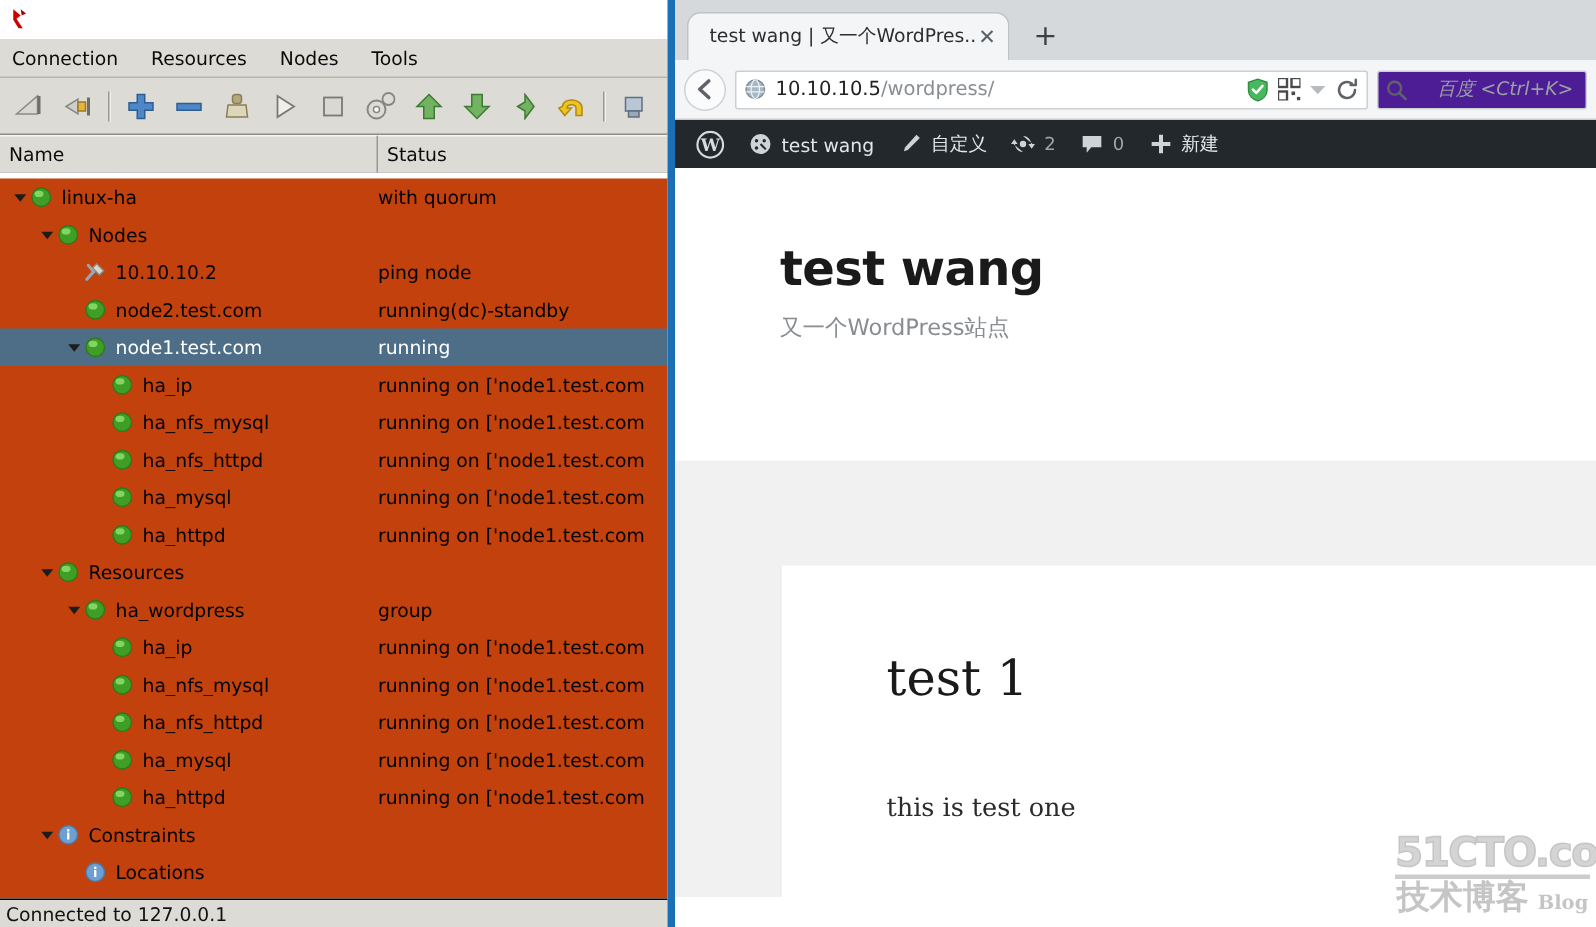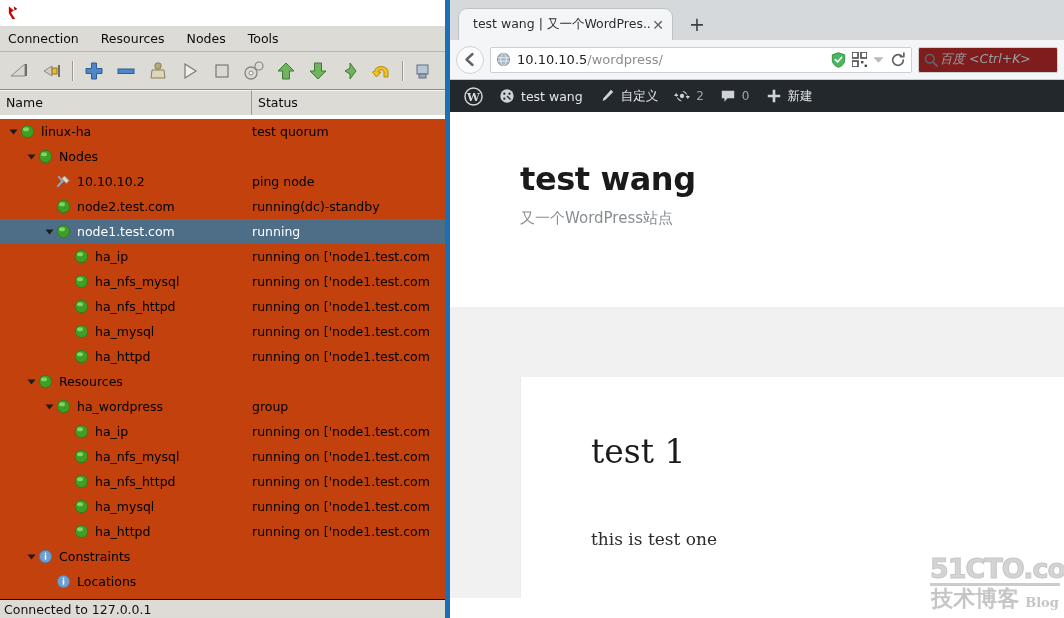--- a/index.html
+++ b/index.html
@@ -141,23 +141,23 @@
     flex: 1; height: 26px; background: #ffffff;
     border: 1px solid #cdd0d3; border-radius: 2px;
     display: flex; align-items: center; padding: 0 5px; gap: 6px;
     overflow: hidden;
   }
   .omni-url { font-size: 13px; color: #202124; white-space: nowrap;
               font-family: "DejaVu Sans", "Liberation Sans", sans-serif; }
   .omni-url .path { color: #8a8d91; }
   .omni-right { display: flex; align-items: center; gap: 6px; flex: none; }
   .searchbox {
-    width: 140px; height: 26px; background: #7f1d1d;
+    width: 140px; height: 26px; background: #4c1d95;
     border: 1px solid #cdd0d3; border-radius: 2px;
-    display: flex; align-items: center; padding: 0 5px; gap: 2px;
+    display: flex; align-items: center; padding: 0 5px; gap: 20px;
     flex: none; overflow: hidden;
   }
   .search-ph { font-size: 12.5px; color: #9aa0a6; font-style: italic;
                white-space: nowrap; }
 
   
   .wp-adminbar {
     height: 32px; background: #23282d;
     display: flex; align-items: center; padding-left: 6px; gap: 0;
     color: #e3e5e7;
@@ -332,21 +332,21 @@
                 <path d="M1.5 3.5 L9.5 3.5 L5.5 8.5 Z" fill="#1c1c1c"></path>
               </svg>
             </span>
             <svg class="dot-icon" viewBox="0 0 16 16">
               <circle cx="8" cy="8" r="6.6" fill="#3f9e26"></circle>
               <circle cx="8" cy="8" r="6.6" fill="none" stroke="#2d7a19" stroke-width="1"></circle>
               <ellipse cx="6.4" cy="5.6" rx="3.2" ry="2.2" fill="#8ede6e" opacity="0.85"></ellipse>
             </svg>
             <span class="node-label">linux-ha</span>
           </div>
-          <div class="tr-status">test quorum</div>
+          <div class="tr-status">with quorum</div>
         </div>
         <div class="tree-row">
           <div class="tr-name" style="padding-left:24px">
             <span class="twisty">
               <svg width="11" height="11" viewBox="0 0 11 11">
                 <path d="M1.5 3.5 L9.5 3.5 L5.5 8.5 Z" fill="#1c1c1c"></path>
               </svg>
             </span>
             <svg class="dot-icon" viewBox="0 0 16 16">
               <circle cx="8" cy="8" r="6.6" fill="#3f9e26"></circle>

